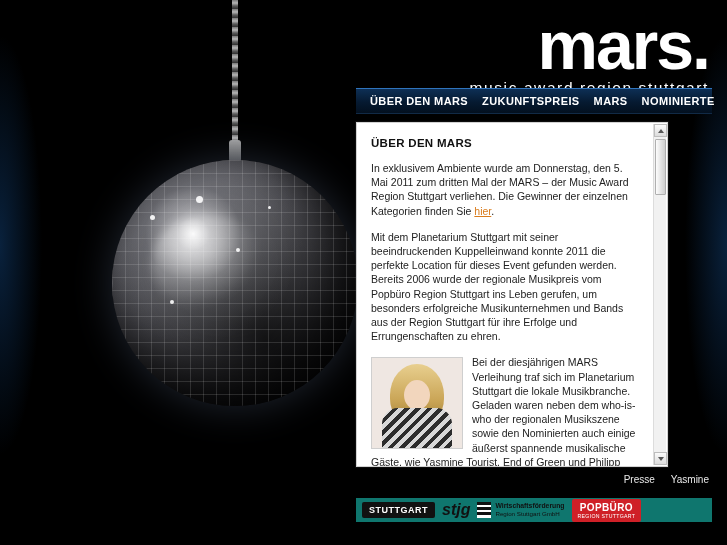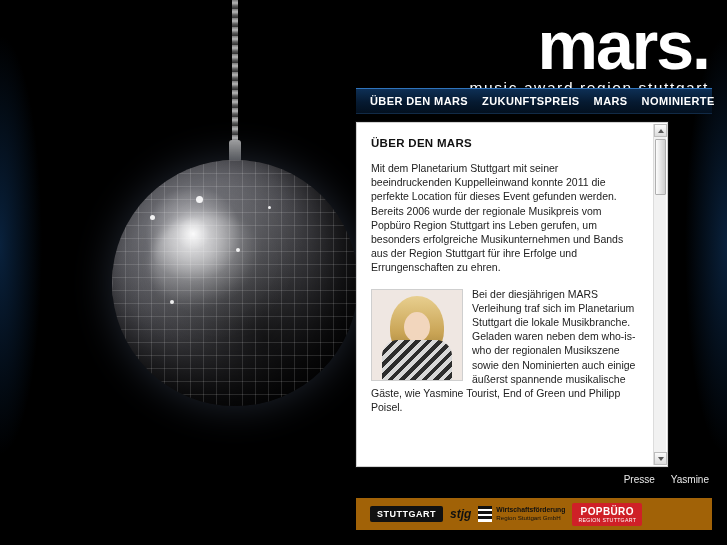--- a/index.html
+++ b/index.html
@@ -254,45 +254,45 @@
   .botlinks a {
     color: #e9e9e9;
     font-size: 10px;
     text-decoration: none;
   }
 
   
   .sponsors {
     position: absolute;
     left: 356px; top: 498px;
-    width: 356px; height: 32px;
-    background: #a16207;
+    width: 356px; height: 24px;
+    background: #0f766e;
     display: flex;
     align-items: center;
-    padding: 0 14px;
+    padding: 0 6px;
     gap: 7px;
   }
   .sp {
     display: flex; align-items: center; justify-content: center;
     height: 26px;
     font-size: 7px;
     color: #111;
     white-space: nowrap;
   }
   .sp-stuttgart {
     background: #111; color: #fff;
     padding: 3px 7px;
     font-weight: bold;
     font-size: 9px;
     letter-spacing: .5px;
     border-radius: 2px;
   }
   .sp-stjg {
     font-weight: bold;
-    font-size: 12px;
+    font-size: 16px;
     font-style: italic;
     color: #111;
   }
   .sp-wfrs { font-size: 6.2px; line-height: 8px; color: #111; text-align: left; }
   .sp-wfrs b { font-size: 6.8px; }
   .sp-bars {
     display: inline-block;
     width: 14px; height: 16px;
     background:
       linear-gradient(to bottom, #111 0 3px, #fff 3px 5px, #111 5px 8px, #fff 8px 10px, #111 10px 13px, #fff 13px 16px);
@@ -334,20 +334,24 @@
     <a href="#">ÜBER DEN MARS</a>
     <a href="#">ZUKUNFTSPREIS</a>
     <a href="#">MARS</a>
     <a href="#">NOMINIERTE</a>
   </div>
 
   <div class="panel">
     <div class="panel-inner">
       <h1>ÜBER DEN MARS</h1>
 
+      <p>
+        <span>In exklusivem Ambiente wurde am Donnerstag, den 5. Mai 2011 zum dritten Mal der MARS – der Music Award Region Stuttgart verliehen. Die Gewinner der einzelnen Kategorien finden Sie</span>
+        <a class="inline" href="#">hier</a><span>.</span>
+      </p>
 
       <p>Mit dem Planetarium Stuttgart mit seiner beeindruckenden Kuppelleinwand konnte 2011 die perfekte Location für dieses Event gefunden werden. Bereits 2006 wurde der regionale Musikpreis vom Popbüro Region Stuttgart ins Leben gerufen, um besonders erfolgreiche Musikunternehmen und Bands aus der Region Stuttgart für ihre Erfolge und Errungenschaften zu ehren.</p>
 
       <div class="figure">
         <div class="fig-bg"></div>
         <div class="fig-hair"></div>
         <div class="fig-face"></div>
         <div class="fig-body"></div>
       </div>
 

